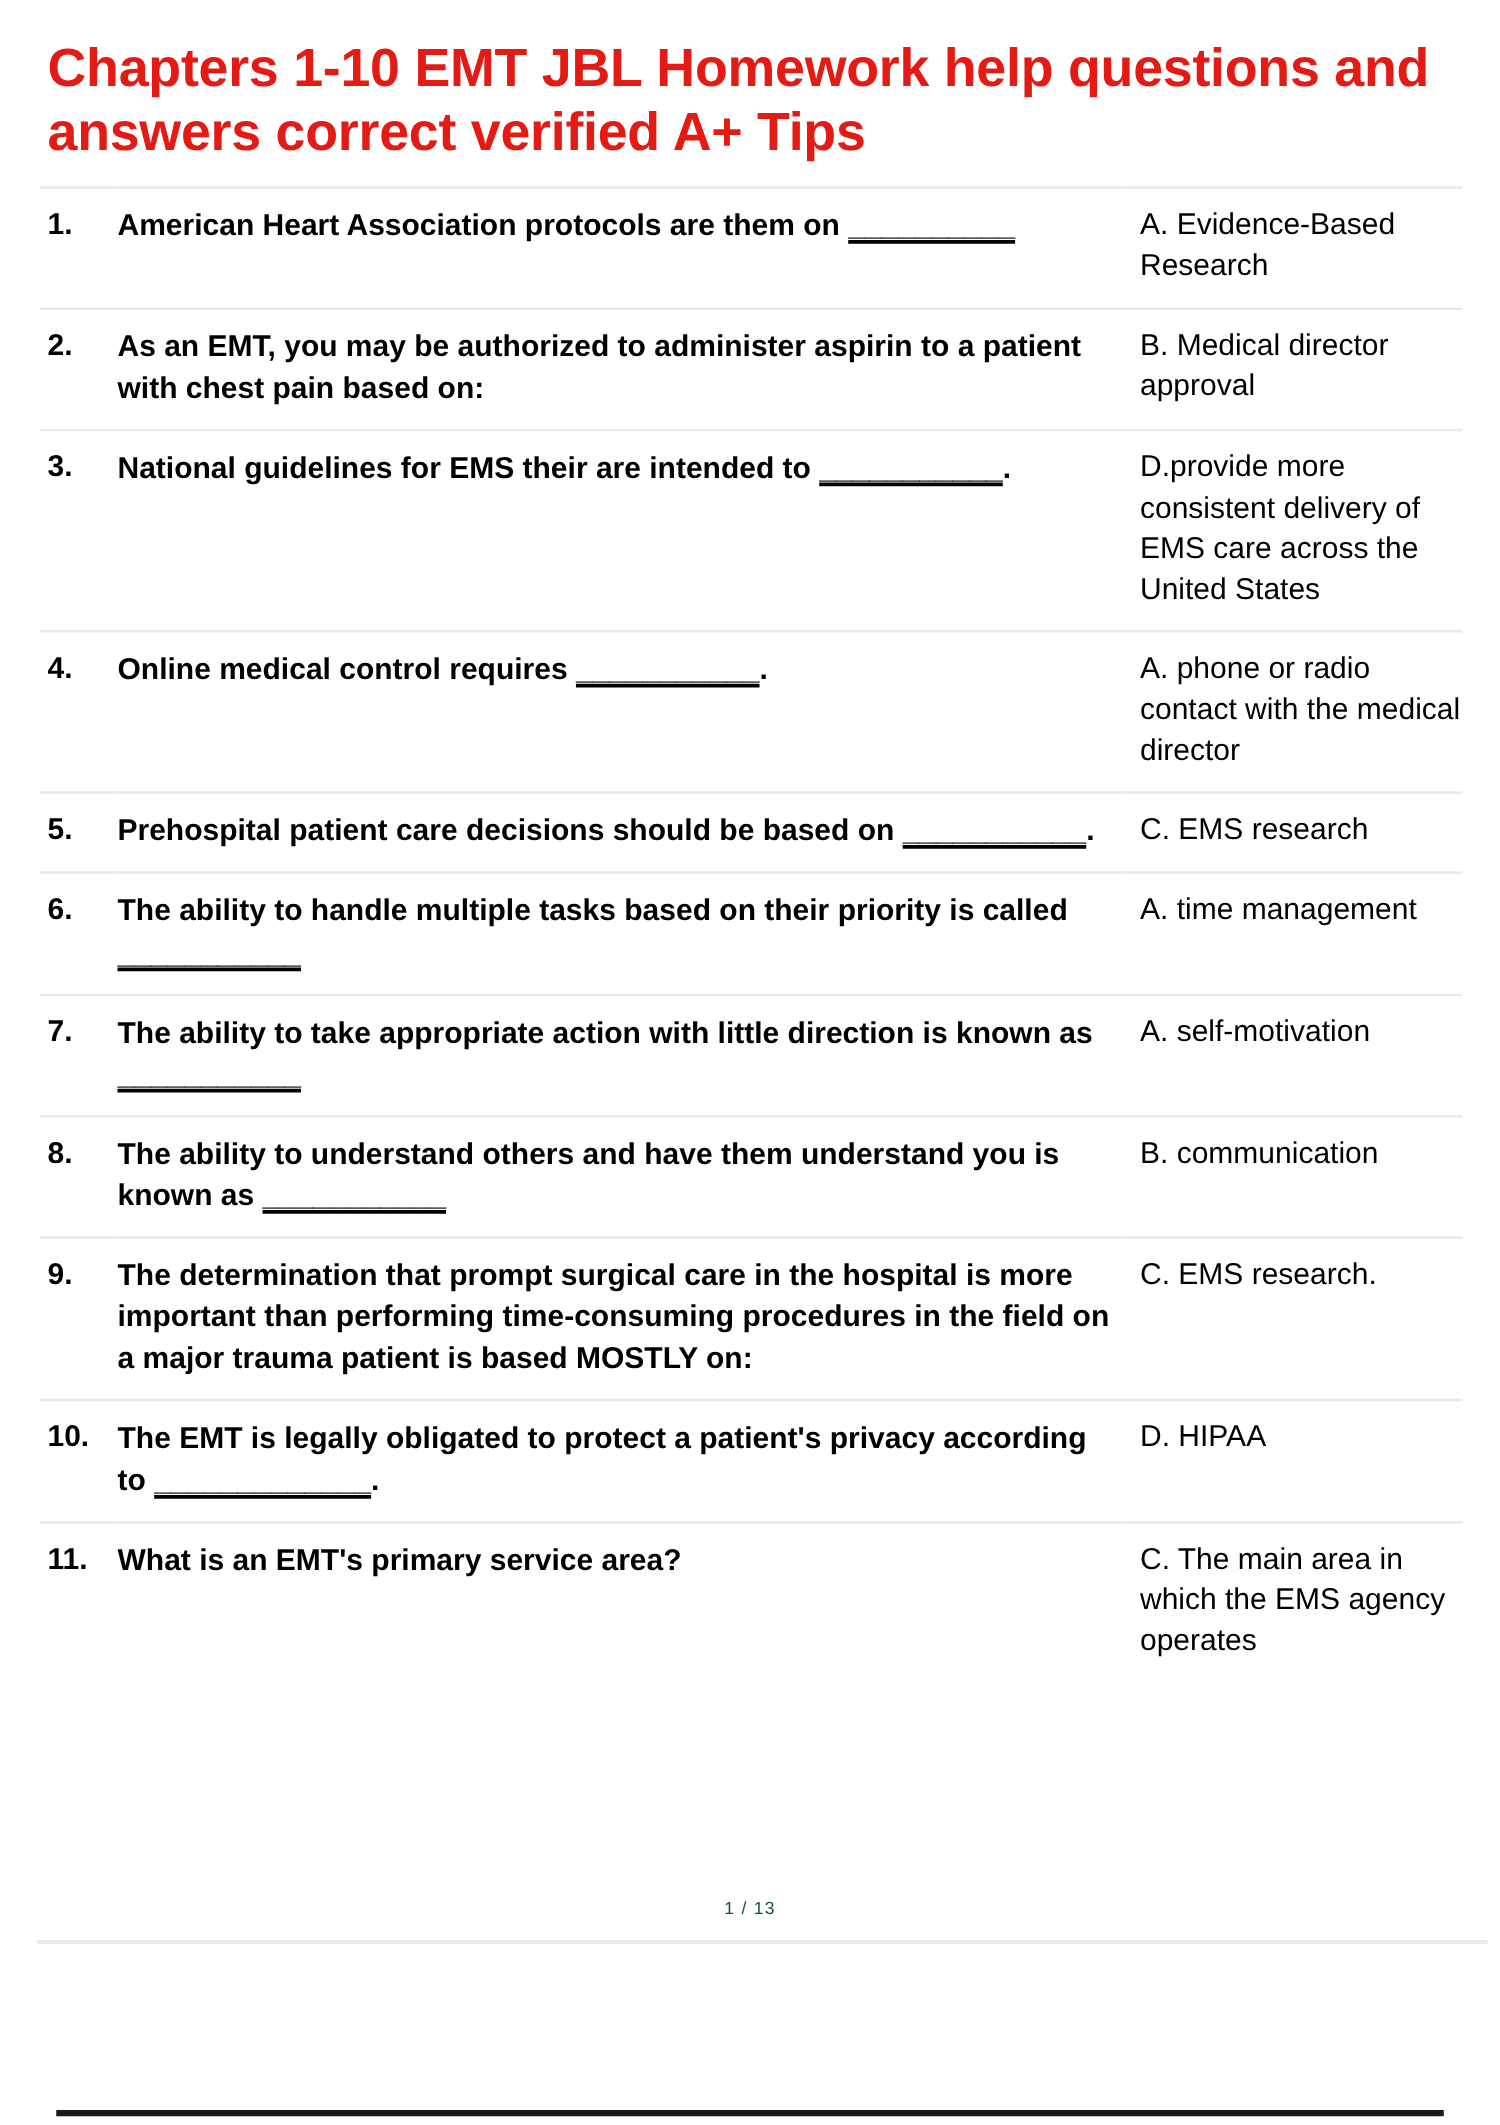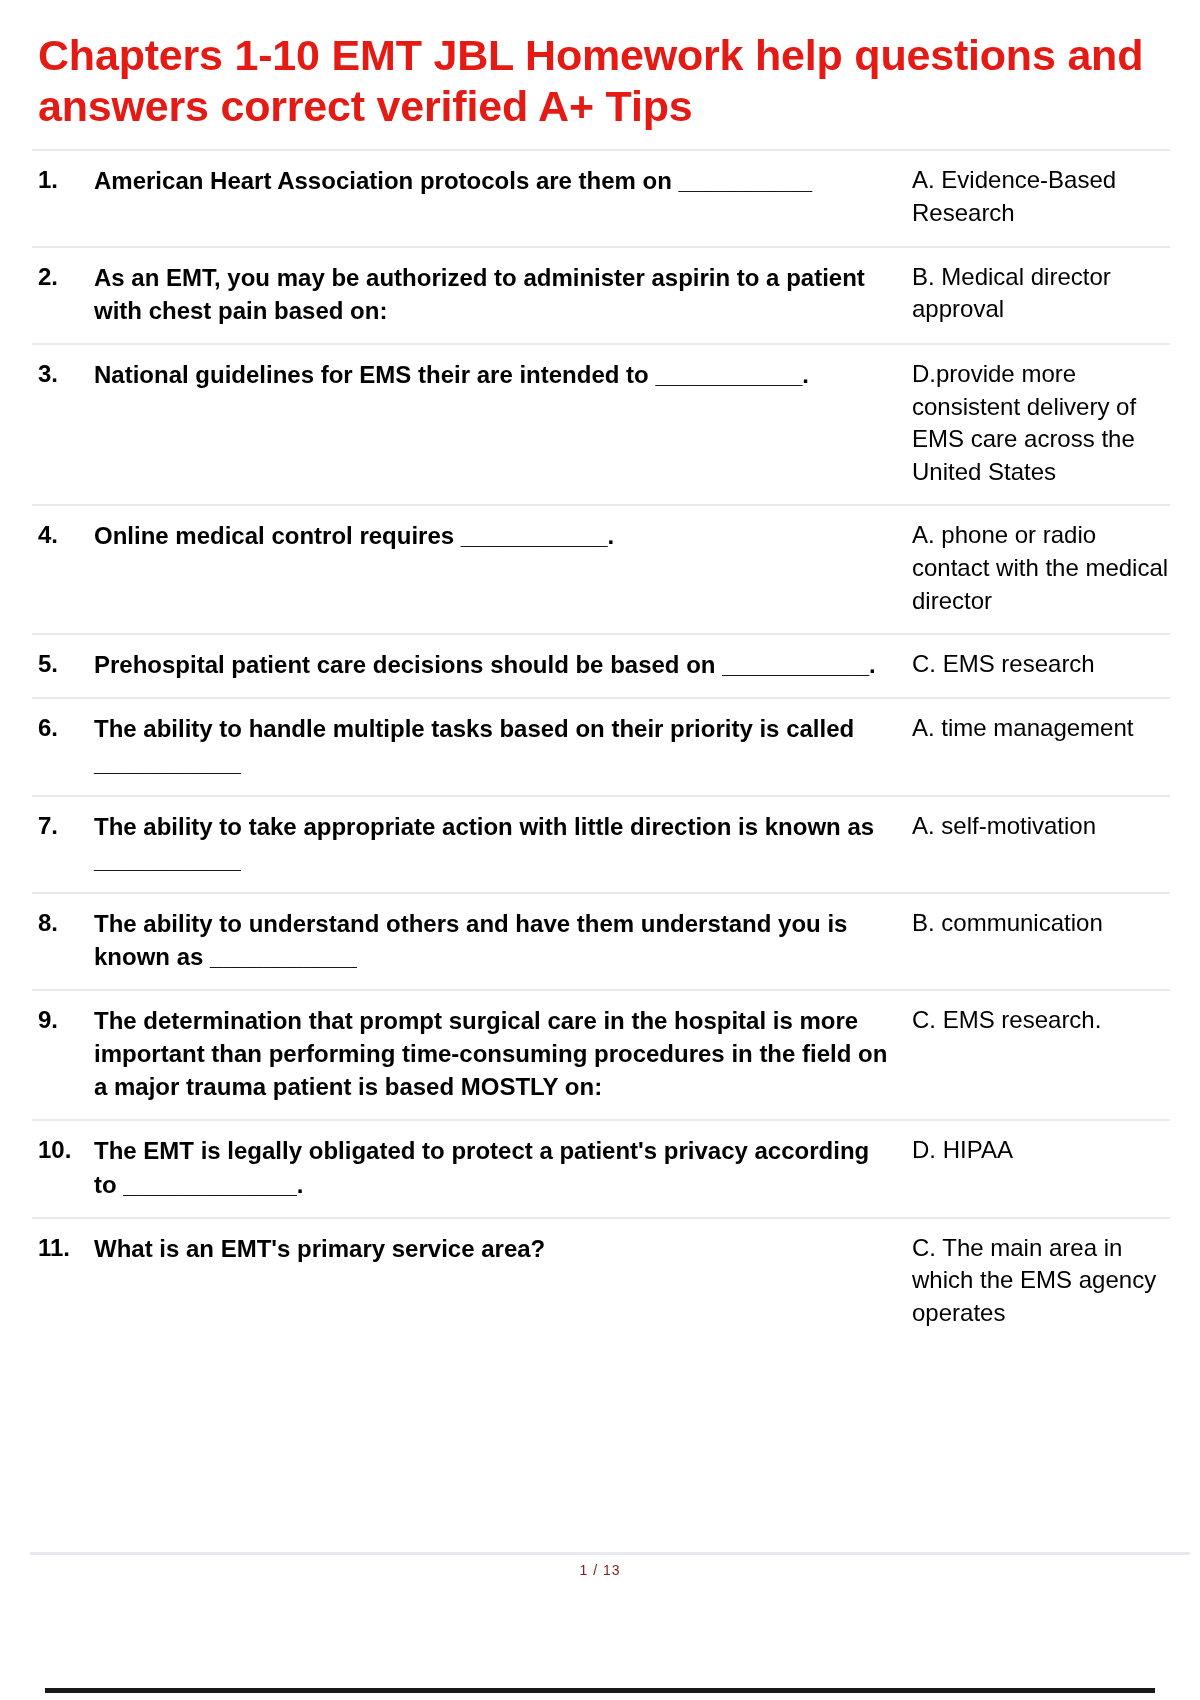--- a/index.html
+++ b/index.html
@@ -71,37 +71,37 @@
   .cell-a {
     width: 258px;
     font-weight: normal;
     font-size: 24px;
     line-height: 1.36;
     padding-left: 10px !important;
   }
 
   
   .blank {
+    text-decoration: underline;
     text-decoration-thickness: 3px;
     text-underline-offset: 4px;
     letter-spacing: 0px;
     white-space: pre;
   }
 
   
   .page-indicator {
     position: absolute;
     left: 0;
     right: 0;
     top: 1518px;
     text-align: center;
     font-size: 14px;
-    color: #7f1d1d;
+    color: #14532d;
     letter-spacing: 1px;
-    margin-top: 44px;
   }
   .footer-rule {
     position: absolute;
     left: 30px;
     right: 10px;
     top: 1552px;
     height: 3px;
     background: #e8e9ee;
   }
   .bottom-bar {

